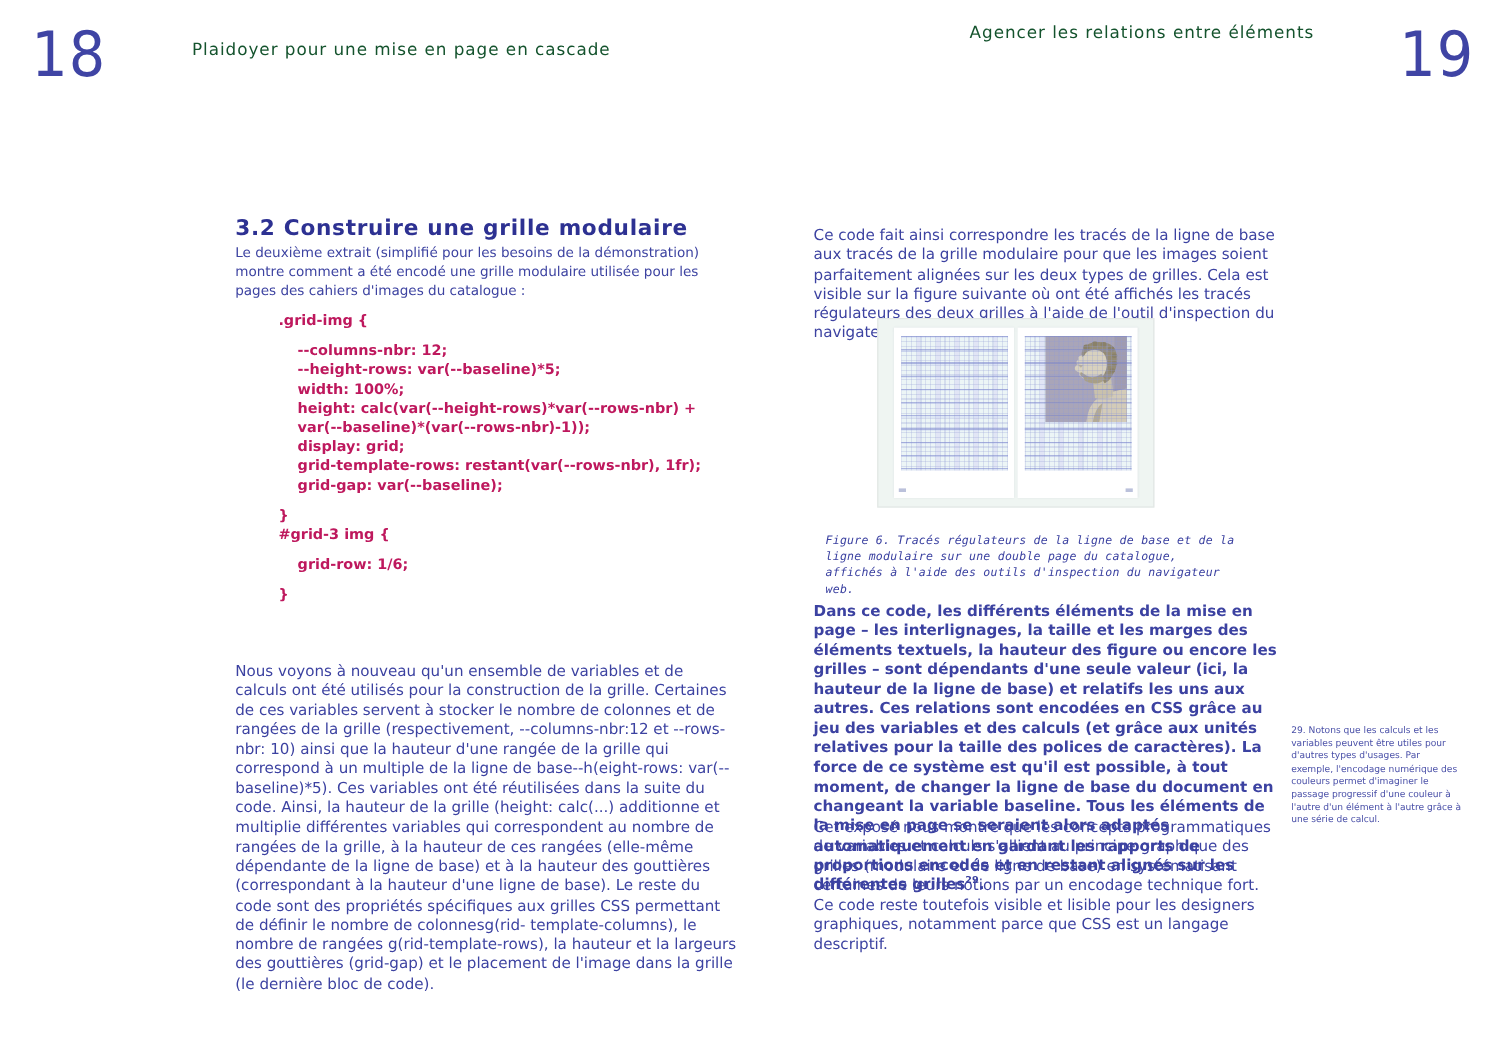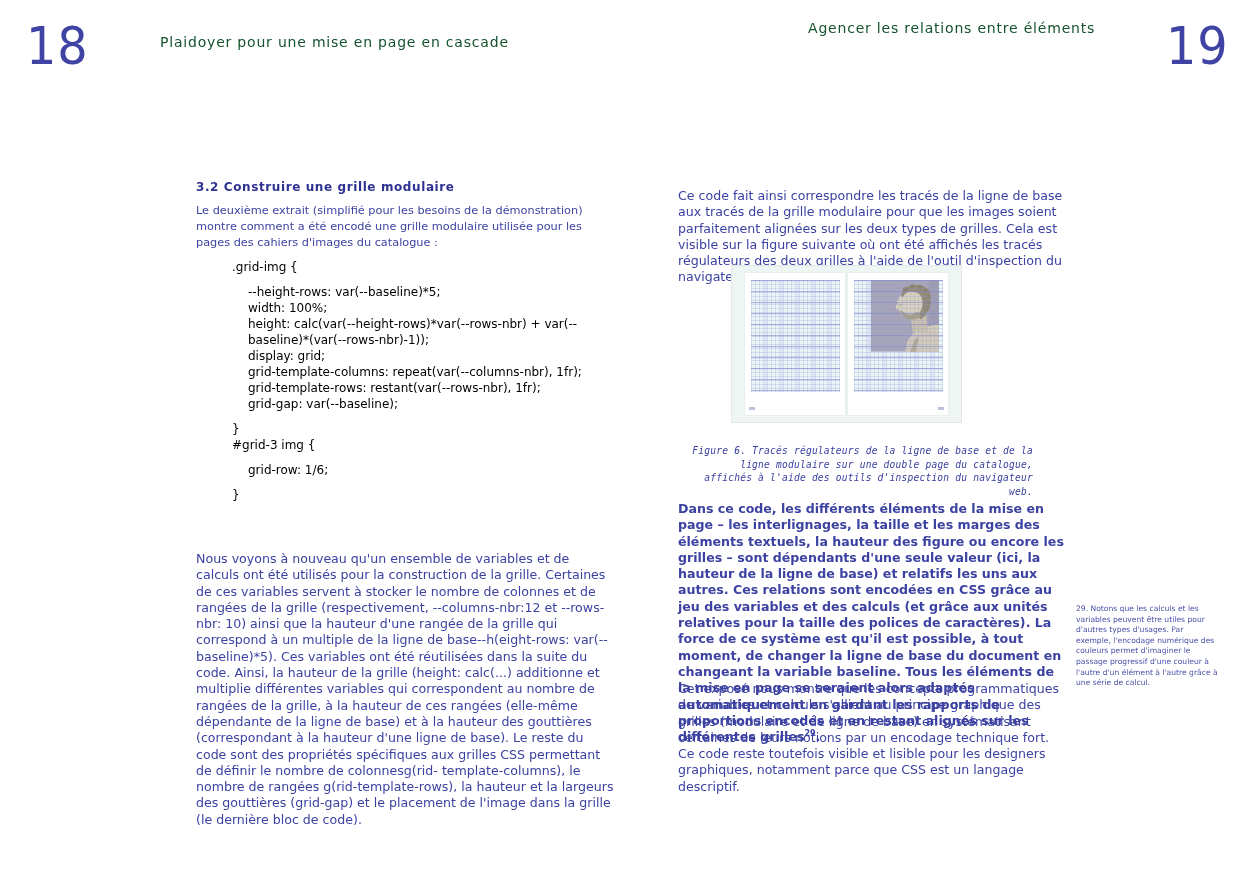--- a/index.html
+++ b/index.html
@@ -7,23 +7,23 @@
     width:1240px;height:877px;position:relative;background:#ffffff;
     font-family:"DejaVu Sans", sans-serif;color:#3b41a0;overflow:hidden;
   }
   .abs{position:absolute;}
 
   
   .folio{font-size:52px;line-height:1;color:#3f44a4;letter-spacing:1px;transform:scaleX(.92);transform-origin:left top;}
   .runhead{font-size:14px;letter-spacing:.8px;color:#14532d;white-space:nowrap;}
 
   
-  .section-heading{font-size:12px;font-weight:600;letter-spacing:.6px;color:#2d3192;white-space:nowrap;}
+  .section-heading{font-size:18px;font-weight:600;letter-spacing:.6px;color:#2d3192;white-space:nowrap;}
   .intro{font-size:11.3px;line-height:16px;color:#3d43a1;width:400px;}
-  .codeblock{width:395px;font-size:12px;line-height:16px;font-weight:400;color:#000000;}
+  .codeblock{width:395px;font-size:12px;line-height:16px;font-weight:700;color:#be185d;}
   .cl0{margin-left:36px;}
   .cl1{margin-left:52px;}
   .gap-b{margin-bottom:9px;}
   .gap-t{margin-top:9px;}
   .bodytext{font-size:12.6px;line-height:16.3px;color:#3c42a1;}
 
   
   .fig{background:#eff5f2;border:1px solid #e2e7e4;box-sizing:border-box;
        display:flex;gap:3px;padding:7px 13px 7px 13px;}
   .fig-page{flex:1;background:#ffffff;position:relative;box-shadow:0 0 2px rgba(60,70,120,.10);}
@@ -56,25 +56,25 @@
 <div class="abs runhead" style="left:808px;top:20px;">Agencer les relations entre éléments</div>
 
 <div class="abs folio" style="left:1166px;top:20px;">19</div>
 
 <div class="abs section-heading" style="left:196px;top:180px;">3.2 Construire une grille modulaire</div>
 
 <div class="abs intro" style="left:196px;top:203px;">Le deuxième extrait (simplifié pour les besoins de la démonstration) montre comment a été encodé une grille modulaire utilisée pour les pages des cahiers d'images du catalogue :</div>
 
 <div class="abs codeblock" style="left:196px;top:259px;">
   <div class="cl0 gap-b">.grid-img {</div>
+  <div class="cl1">--columns-nbr: 12;</div>
   <div class="cl1">--height-rows: var(--baseline)*5;</div>
   <div class="cl1">width: 100%;</div>
   <div class="cl1">height: calc(var(--height-rows)*var(--rows-nbr) + var(--baseline)*(var(--rows-nbr)-1));</div>
   <div class="cl1">display: grid;</div>
-  <div class="cl1">grid-template-columns: repeat(var(--columns-nbr), 1fr);</div>
   <div class="cl1">grid-template-rows: restant(var(--rows-nbr), 1fr);</div>
   <div class="cl1">grid-gap: var(--baseline);</div>
   <div class="cl0 gap-t">}</div>
   <div class="cl0 gap-b">#grid-3 img {</div>
   <div class="cl1">grid-row: 1/6;</div>
   <div class="cl0 gap-t">}</div>
 </div>
 
 <div class="abs bodytext" style="left:196px;top:551px;width:420px;">Nous voyons à nouveau qu'un ensemble de variables et de calculs ont été utilisés pour la construction de la grille. Certaines de ces variables servent à stocker le nombre de colonnes et de rangées de la grille (respectivement, --columns-nbr:12 et --rows-nbr: 10) ainsi que la hauteur d'une rangée de la grille qui correspond à un multiple de la ligne de base--h(eight-rows: var(-- baseline)*5). Ces variables ont été réutilisées dans la suite du code. Ainsi, la hauteur de la grille (height: calc(...) additionne et multiplie différentes variables qui correspondent au nombre de rangées de la grille, à la hauteur de ces rangées (elle-même dépendante de la ligne de base) et à la hauteur des gouttières (correspondant à la hauteur d'une ligne de base). Le reste du code sont des propriétés spécifiques aux grilles CSS permettant de définir le nombre de colonnesg(rid- template-columns), le nombre de rangées g(rid-template-rows), la hauteur et la largeurs des gouttières (grid-gap) et le placement de l'image dans la grille (le dernière bloc de code).</div>
 
@@ -108,21 +108,21 @@
           <path d="M33 42 Q31 46 35 48 Q36 54 44 55 Q52 56 55 50 L52 44 Q44 51 38 46 Z" fill="#a89f86"></path>
           <path d="M30 33 L35 34 L33 37 Z" fill="#b8b09b"></path>
         </svg>
       </div>
       <div class="fig-lines"></div>
     </div>
     <div class="fig-corner r"></div>
   </div>
 </div>
 
-<div class="abs caption" style="left:688px;top:444px;text-align:right;">Figure 6. Tracés régulateurs de la ligne de base et de la ligne modulaire sur une double page du catalogue, affichés à l'aide des outils d'inspection du navigateur web.</div>
+<div class="abs caption" style="left:688px;top:444px;">Figure 6. Tracés régulateurs de la ligne de base et de la ligne modulaire sur une double page du catalogue, affichés à l'aide des outils d'inspection du navigateur web.</div>
 
 <div class="abs bodytext" style="left:678px;top:501px;width:386px;font-weight:bold;">
   <span>Dans ce code, les différents éléments de la mise en page – les interlignages, la taille et les marges des éléments textuels, la hauteur des figure ou encore les grilles – sont dépendants d'une seule valeur (ici, la hauteur de la ligne de base) et relatifs les uns aux autres. Ces relations sont encodées en CSS grâce au jeu des variables et des calculs (et grâce aux unités relatives pour la taille des polices de caractères). La force de ce système est qu'il est possible, à tout moment, de changer la ligne de base du document en changeant la variable baseline. Tous les éléments de la mise en page se seraient alors adaptés automatiquement en gardant les rapports de proportions encodés et en restant alignés sur les différentes grilles</span><sup>29</sup><span>.</span>
 </div>
 
 <div class="abs bodytext" style="left:678px;top:681px;width:386px;">Cet exposé nous montre que les concepts programmatiques de variables et calculs s'allient au principe graphique des grilles (modulaire et de ligne de base) en systématisant certaines de leurs notions par un encodage technique fort. Ce code reste toutefois visible et lisible pour les designers graphiques, notamment parce que CSS est un langage descriptif.</div>
 
 <div class="abs sidenote" style="left:1076px;top:604px;">29. Notons que les calculs et les variables peuvent être utiles pour d'autres types d'usages. Par exemple, l'encodage numérique des couleurs permet d'imaginer le passage progressif d'une couleur à l'autre d'un élément à l'autre grâce à une série de calcul.</div>
 
 </body></html>

